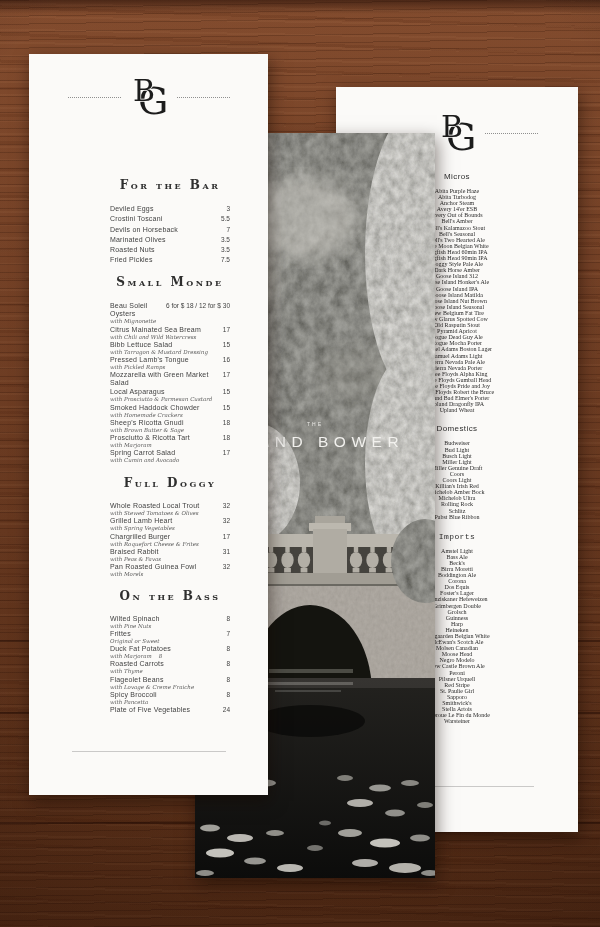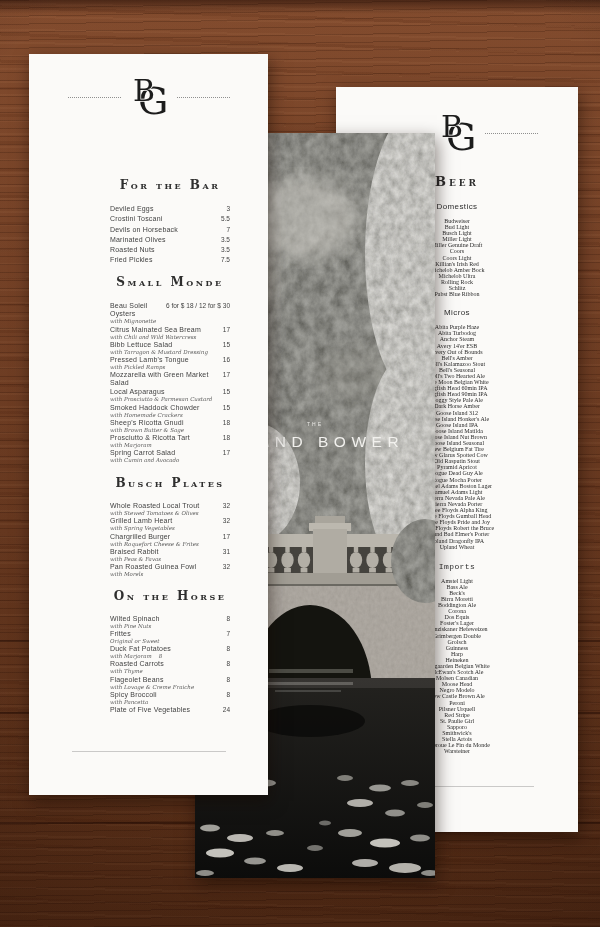--- a/index.html
+++ b/index.html
@@ -77,22 +77,101 @@
 
   <section class="card card-right">
     <div class="logo-row">
       <div class="dash"></div>
       <svg class="logo" width="34" height="52" viewBox="0 0 34 52">
         <text x="6" y="43" font-family="DejaVu Serif, serif" font-size="38" fill="#1c1c1c">G</text>
         <text x="1" y="30" font-family="DejaVu Serif, serif" font-size="30" fill="#1c1c1c" stroke="#fbfaf8" stroke-width="1.4" paint-order="stroke">B</text>
       </svg>
       <div class="dash"></div>
     </div>
-    <h2 class="beer-title">Beer</h2>
     <div class="beer-groups">
+
+        <div class="beer-group">
+          <h3>Micros</h3>
+          <div class="beer-list">
+
+              <div class="beer-item">Abita Purple Haze</div>
+
+              <div class="beer-item">Abita Turbodog</div>
+
+              <div class="beer-item">Anchor Steam</div>
+
+              <div class="beer-item">Avery 14'er ESB</div>
+
+              <div class="beer-item">Avery Out of Bounds</div>
+
+              <div class="beer-item">Bell's Amber</div>
+
+              <div class="beer-item">Bell's Kalamazoo Stout</div>
+
+              <div class="beer-item">Bell's Seasonal</div>
+
+              <div class="beer-item">Bell's Two Hearted Ale</div>
+
+              <div class="beer-item">Blue Moon Belgian White</div>
+
+              <div class="beer-item">Dogfish Head 60min IPA</div>
+
+              <div class="beer-item">Dogfish Head 90min IPA</div>
+
+              <div class="beer-item">Doggy Style Pale Ale</div>
+
+              <div class="beer-item">Dark Horse Amber</div>
+
+              <div class="beer-item">Goose Island 312</div>
+
+              <div class="beer-item">Goose Island Honker's Ale</div>
+
+              <div class="beer-item">Goose Island IPA</div>
+
+              <div class="beer-item">Goose Island Matilda</div>
+
+              <div class="beer-item">Goose Island Nut Brown</div>
+
+              <div class="beer-item">Goose Island Seasonal</div>
+
+              <div class="beer-item">New Belgium Fat Tire</div>
+
+              <div class="beer-item">New Glarus Spotted Cow</div>
+
+              <div class="beer-item">Old Rasputin Stout</div>
+
+              <div class="beer-item">Pyramid Apricot</div>
+
+              <div class="beer-item">Rogue Dead Guy Ale</div>
+
+              <div class="beer-item">Rogue Mocha Porter</div>
+
+              <div class="beer-item">Samuel Adams Boston Lager</div>
+
+              <div class="beer-item">Samuel Adams Light</div>
+
+              <div class="beer-item">Sierra Nevada Pale Ale</div>
+
+              <div class="beer-item">Sierra Nevada Porter</div>
+
+              <div class="beer-item">Three Floyds Alpha King</div>
+
+              <div class="beer-item">Three Floyds Gumball Head</div>
+
+              <div class="beer-item">Three Floyds Pride and Joy</div>
+
+              <div class="beer-item">Three Floyds Robert the Bruce</div>
+
+              <div class="beer-item">Upland Bad Elmer's Porter</div>
+
+              <div class="beer-item">Upland Dragonfly IPA</div>
+
+              <div class="beer-item">Upland Wheat</div>
+            </div>
+        </div>
 
         <div class="beer-group">
           <h3>Domestics</h3>
           <div class="beer-list">
 
               <div class="beer-item">Budweiser</div>
 
               <div class="beer-item">Bud Light</div>
 
               <div class="beer-item">Busch Light</div>
@@ -109,100 +188,20 @@
 
               <div class="beer-item">Michelob Amber Bock</div>
 
               <div class="beer-item">Michelob Ultra</div>
 
               <div class="beer-item">Rolling Rock</div>
 
               <div class="beer-item">Schlitz</div>
 
               <div class="beer-item">Pabst Blue Ribbon</div>
-            </div>
-        </div>
-
-        <div class="beer-group">
-          <h3>Micros</h3>
-          <div class="beer-list">
-
-              <div class="beer-item">Abita Purple Haze</div>
-
-              <div class="beer-item">Abita Turbodog</div>
-
-              <div class="beer-item">Anchor Steam</div>
-
-              <div class="beer-item">Avery 14'er ESB</div>
-
-              <div class="beer-item">Avery Out of Bounds</div>
-
-              <div class="beer-item">Bell's Amber</div>
-
-              <div class="beer-item">Bell's Kalamazoo Stout</div>
-
-              <div class="beer-item">Bell's Seasonal</div>
-
-              <div class="beer-item">Bell's Two Hearted Ale</div>
-
-              <div class="beer-item">Blue Moon Belgian White</div>
-
-              <div class="beer-item">Dogfish Head 60min IPA</div>
-
-              <div class="beer-item">Dogfish Head 90min IPA</div>
-
-              <div class="beer-item">Doggy Style Pale Ale</div>
-
-              <div class="beer-item">Dark Horse Amber</div>
-
-              <div class="beer-item">Goose Island 312</div>
-
-              <div class="beer-item">Goose Island Honker's Ale</div>
-
-              <div class="beer-item">Goose Island IPA</div>
-
-              <div class="beer-item">Goose Island Matilda</div>
-
-              <div class="beer-item">Goose Island Nut Brown</div>
-
-              <div class="beer-item">Goose Island Seasonal</div>
-
-              <div class="beer-item">New Belgium Fat Tire</div>
-
-              <div class="beer-item">New Glarus Spotted Cow</div>
-
-              <div class="beer-item">Old Rasputin Stout</div>
-
-              <div class="beer-item">Pyramid Apricot</div>
-
-              <div class="beer-item">Rogue Dead Guy Ale</div>
-
-              <div class="beer-item">Rogue Mocha Porter</div>
-
-              <div class="beer-item">Samuel Adams Boston Lager</div>
-
-              <div class="beer-item">Samuel Adams Light</div>
-
-              <div class="beer-item">Sierra Nevada Pale Ale</div>
-
-              <div class="beer-item">Sierra Nevada Porter</div>
-
-              <div class="beer-item">Three Floyds Alpha King</div>
-
-              <div class="beer-item">Three Floyds Gumball Head</div>
-
-              <div class="beer-item">Three Floyds Pride and Joy</div>
-
-              <div class="beer-item">Three Floyds Robert the Bruce</div>
-
-              <div class="beer-item">Upland Bad Elmer's Porter</div>
-
-              <div class="beer-item">Upland Dragonfly IPA</div>
-
-              <div class="beer-item">Upland Wheat</div>
             </div>
         </div>
 
         <div class="beer-group">
           <h3>Imports</h3>
           <div class="beer-list">
 
               <div class="beer-item">Amstel Light</div>
 
               <div class="beer-item">Bass Ale</div>
@@ -547,21 +546,21 @@
                 <div class="row">
                   <span class="nm">Spring Carrot Salad</span>
                   <span class="pr">17</span>
                 </div>
                 <div class="sub">with Cumin and Avocado</div>
               </div>
             </div>
         </div>
 
         <div class="menu-section">
-          <h2 class="sec-title">Busch Plates</h2>
+          <h2 class="sec-title">Full Doggy</h2>
           <div class="rows">
 
               <div class="row-block">
                 <div class="row">
                   <span class="nm">Whole Roasted Local Trout</span>
                   <span class="pr">32</span>
                 </div>
                 <div class="sub">with Stewed Tomatoes &amp; Olives</div>
               </div>
 
@@ -593,21 +592,21 @@
                 <div class="row">
                   <span class="nm">Pan Roasted Guinea Fowl</span>
                   <span class="pr">32</span>
                 </div>
                 <div class="sub">with Morels</div>
               </div>
             </div>
         </div>
 
         <div class="menu-section">
-          <h2 class="sec-title">On the Horse</h2>
+          <h2 class="sec-title">On the Bass</h2>
           <div class="rows">
 
               <div class="row-block">
                 <div class="row">
                   <span class="nm">Wilted Spinach</span>
                   <span class="pr">8</span>
                 </div>
                 <div class="sub">with Pine Nuts</div>
               </div>
 

